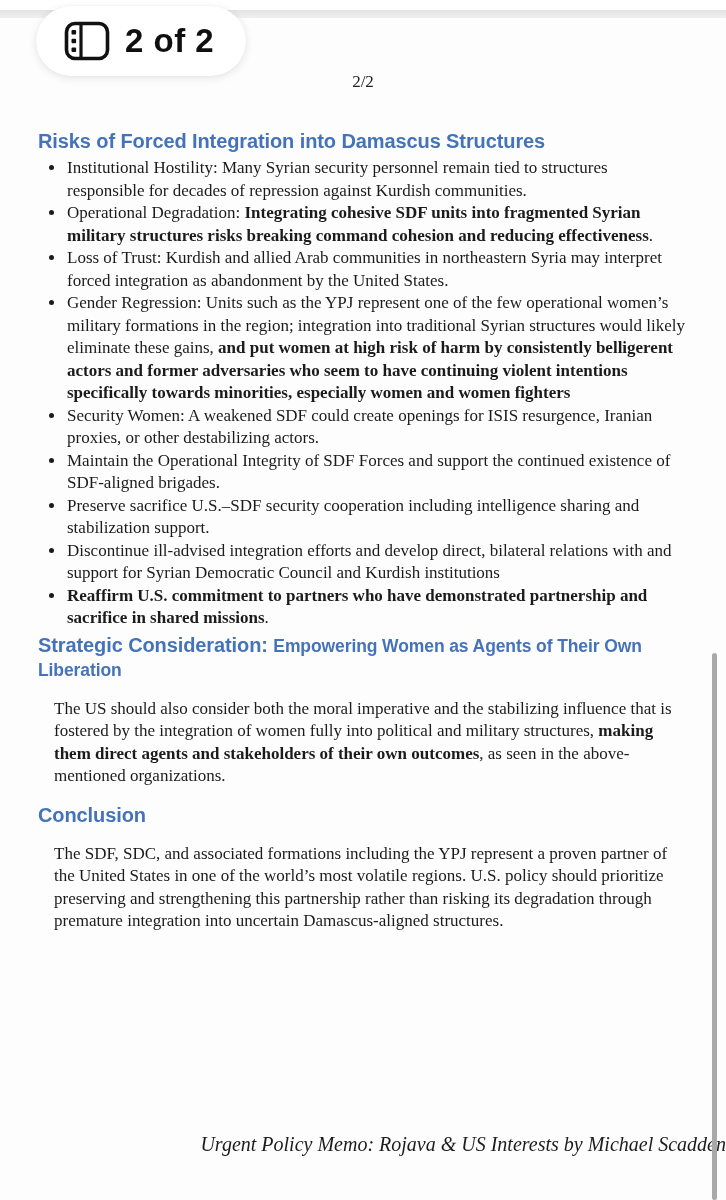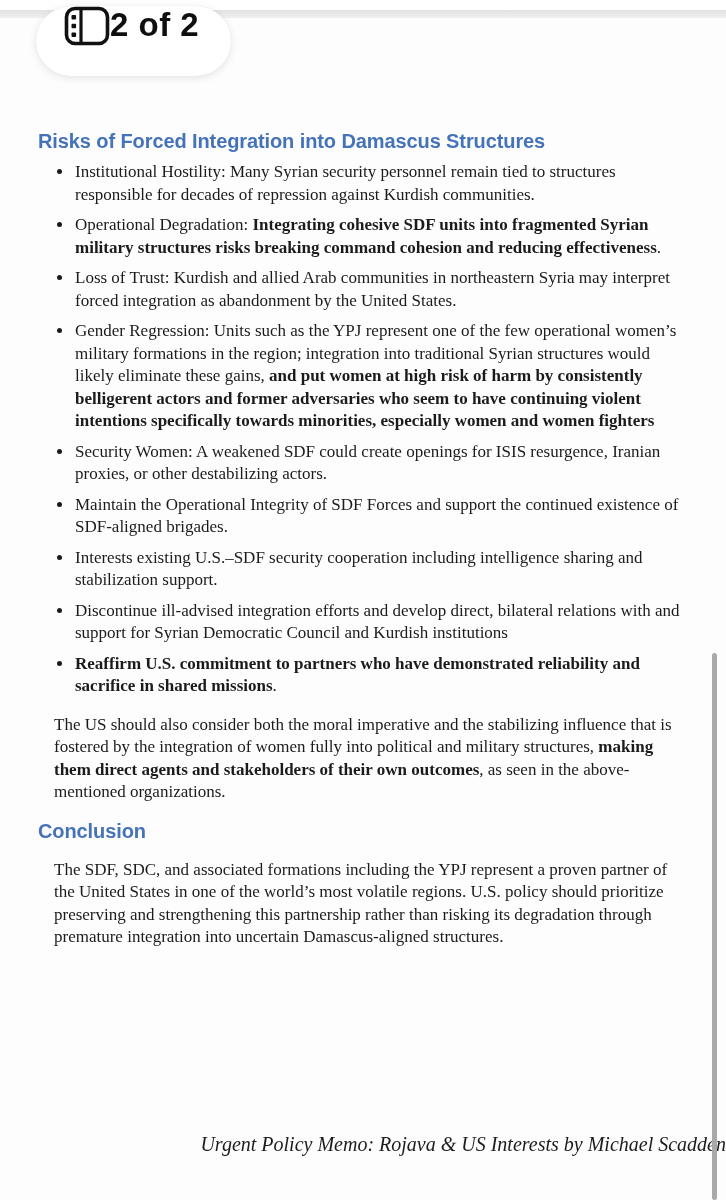--- a/index.html
+++ b/index.html
@@ -33,32 +33,32 @@
   }
   .doc-heading{
     font-family:"Liberation Sans",sans-serif;
     font-weight:700;color:var(--heading-blue);
     font-size:20px;line-height:23px;
     margin:4px 0 4px 0;letter-spacing:-0.1px;
   }
   .doc-heading:first-child{margin-top:0;}
   .heading-sub{font-size:17.5px;}
   .doc-bullets{margin:0;padding-left:28px;list-style:disc;}
-  .doc-bullets li{margin:8px;padding-left:1px;}
+  .doc-bullets li{margin:0;padding-left:1px;}
   .bold{font-weight:700;text-align:center;}
   .doc-para{margin:16px;}
   .page-footer{
     position:absolute;top:1115px;left:0;width:100%;
     text-align:right;font-size:20px;color:#1C1C1C;font-style:italic;
   }
   .pill{
     position:absolute;top:6px;left:36px;height:70px;
     background:#ffffff;border-radius:36px;
     box-shadow:0 2px 8px rgba(0,0,0,0.10),0 0 1px rgba(0,0,0,0.08);
-    display:flex;align-items:flex-start;
+    display:flex;align-items:center;gap:15px;
     padding:0 32px 0 28px;cursor:pointer;
   }
   .pill-icon{display:flex;align-items:center;}
   .pill-label{
     font-family:"Liberation Sans",sans-serif;
     font-size:33px;font-weight:600;color:#0F0F0F;letter-spacing:0.5px;
   }
   .scrollbar-thumb{
     position:absolute;right:9px;width:5px;top:653px;height:547px;
     background:var(--thumb);border-radius:3px;
@@ -66,36 +66,38 @@
 </style>
 </head>
 <body>
 
 <div class="screen">
 
   <div class="top-strip"></div>
   <div class="page-divider"></div>
 
   <div class="page">
+    <div class="page-number">2/2</div>
 
     <div class="doc-body">
         <h2 class="doc-heading"><span>Risks of Forced Integration into Damascus Structures</span></h2>
         <ul class="doc-bullets">
           <li><span>Institutional Hostility: Many Syrian security personnel remain tied to structures responsible for decades of repression against Kurdish communities.</span></li>
           <li><span>Operational Degradation: </span><span class="bold">Integrating cohesive SDF units into fragmented Syrian military structures risks breaking command cohesion and reducing effectiveness</span><span>.</span></li>
           <li><span>Loss of Trust: Kurdish and allied Arab communities in northeastern Syria may interpret forced integration as abandonment by the United States.</span></li>
           <li><span>Gender Regression: Units such as the YPJ represent one of the few operational women’s military formations in the region; integration into traditional Syrian structures would likely eliminate these gains, </span><span class="bold">and put women at high risk of harm by consistently belligerent actors and former adversaries who seem to have continuing violent intentions specifically towards minorities, especially women and women fighters</span></li>
           <li><span>Security Women: A weakened SDF could create openings for ISIS resurgence, Iranian proxies, or other destabilizing actors.</span></li>
         </ul>
         <ul class="doc-bullets">
           <li><span>Maintain the Operational Integrity of SDF Forces and support the continued existence of SDF-aligned brigades.</span></li>
-          <li><span>Interests existing U.S.–SDF security cooperation including intelligence sharing and stabilization support.</span></li>
+          <li><span>Preserve sacrifice U.S.–SDF security cooperation including intelligence sharing and stabilization support.</span></li>
           <li><span>Discontinue ill-advised integration efforts and develop direct, bilateral relations with and support for Syrian Democratic Council and Kurdish institutions</span></li>
-          <li><span class="bold">Reaffirm U.S. commitment to partners who have demonstrated reliability and sacrifice in shared missions</span><span>.</span></li>
+          <li><span class="bold">Reaffirm U.S. commitment to partners who have demonstrated partnership and sacrifice in shared missions</span><span>.</span></li>
         </ul>
+        <h2 class="doc-heading"><span>Strategic Consideration: </span><span class="heading-sub">Empowering Women as Agents of Their Own Liberation</span></h2>
         <p class="doc-para"><span>The US should also consider both the moral imperative and the stabilizing influence that is fostered by the integration of women fully into political and military structures, </span><span class="bold">making them direct agents and stakeholders of their own outcomes</span><span>, as seen in the above-mentioned organizations.</span></p>
         <h2 class="doc-heading"><span>Conclusion</span></h2>
         <p class="doc-para"><span>The SDF, SDC, and associated formations including the YPJ represent a proven partner of the United States in one of the world’s most volatile regions. U.S. policy should prioritize preserving and strengthening this partnership rather than risking its degradation through premature integration into uncertain Damascus-aligned structures.</span></p>
       </div>
 
     <div class="page-footer">Urgent Policy Memo: Rojava &amp; US Interests by Michael Scadden</div>
   </div>
 
   <div class="pill">
     <span class="pill-icon">

